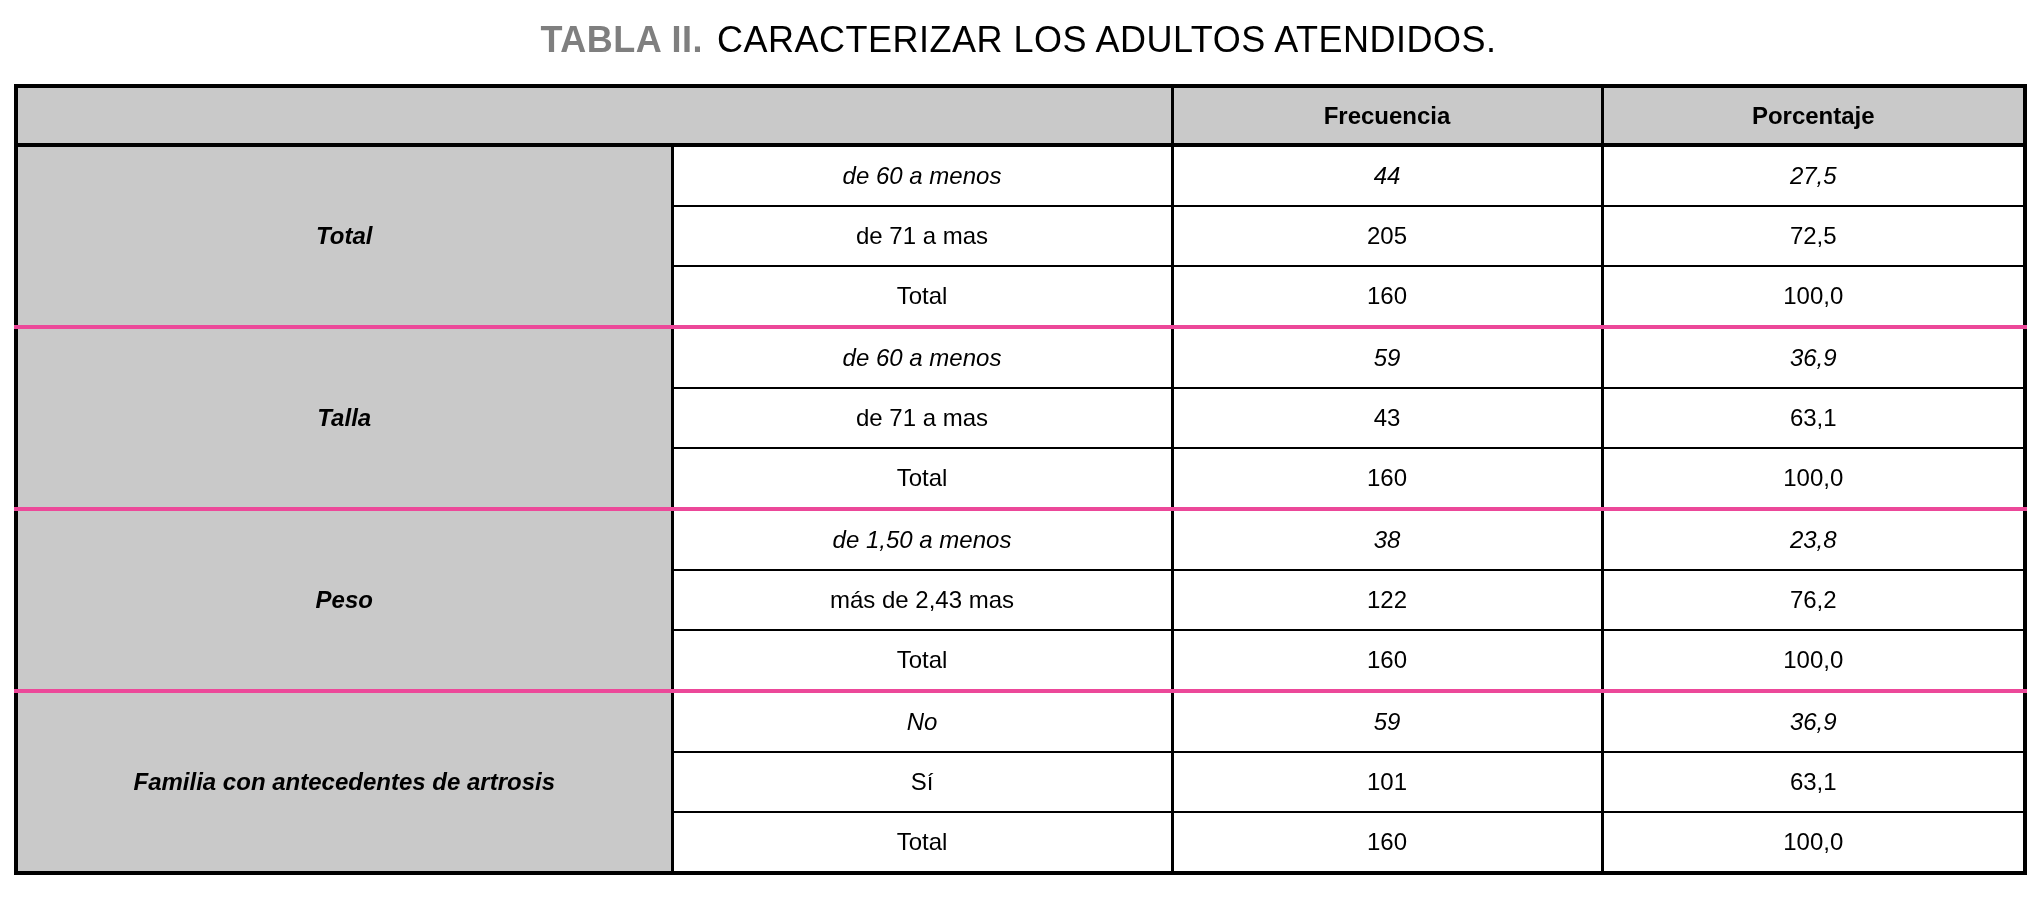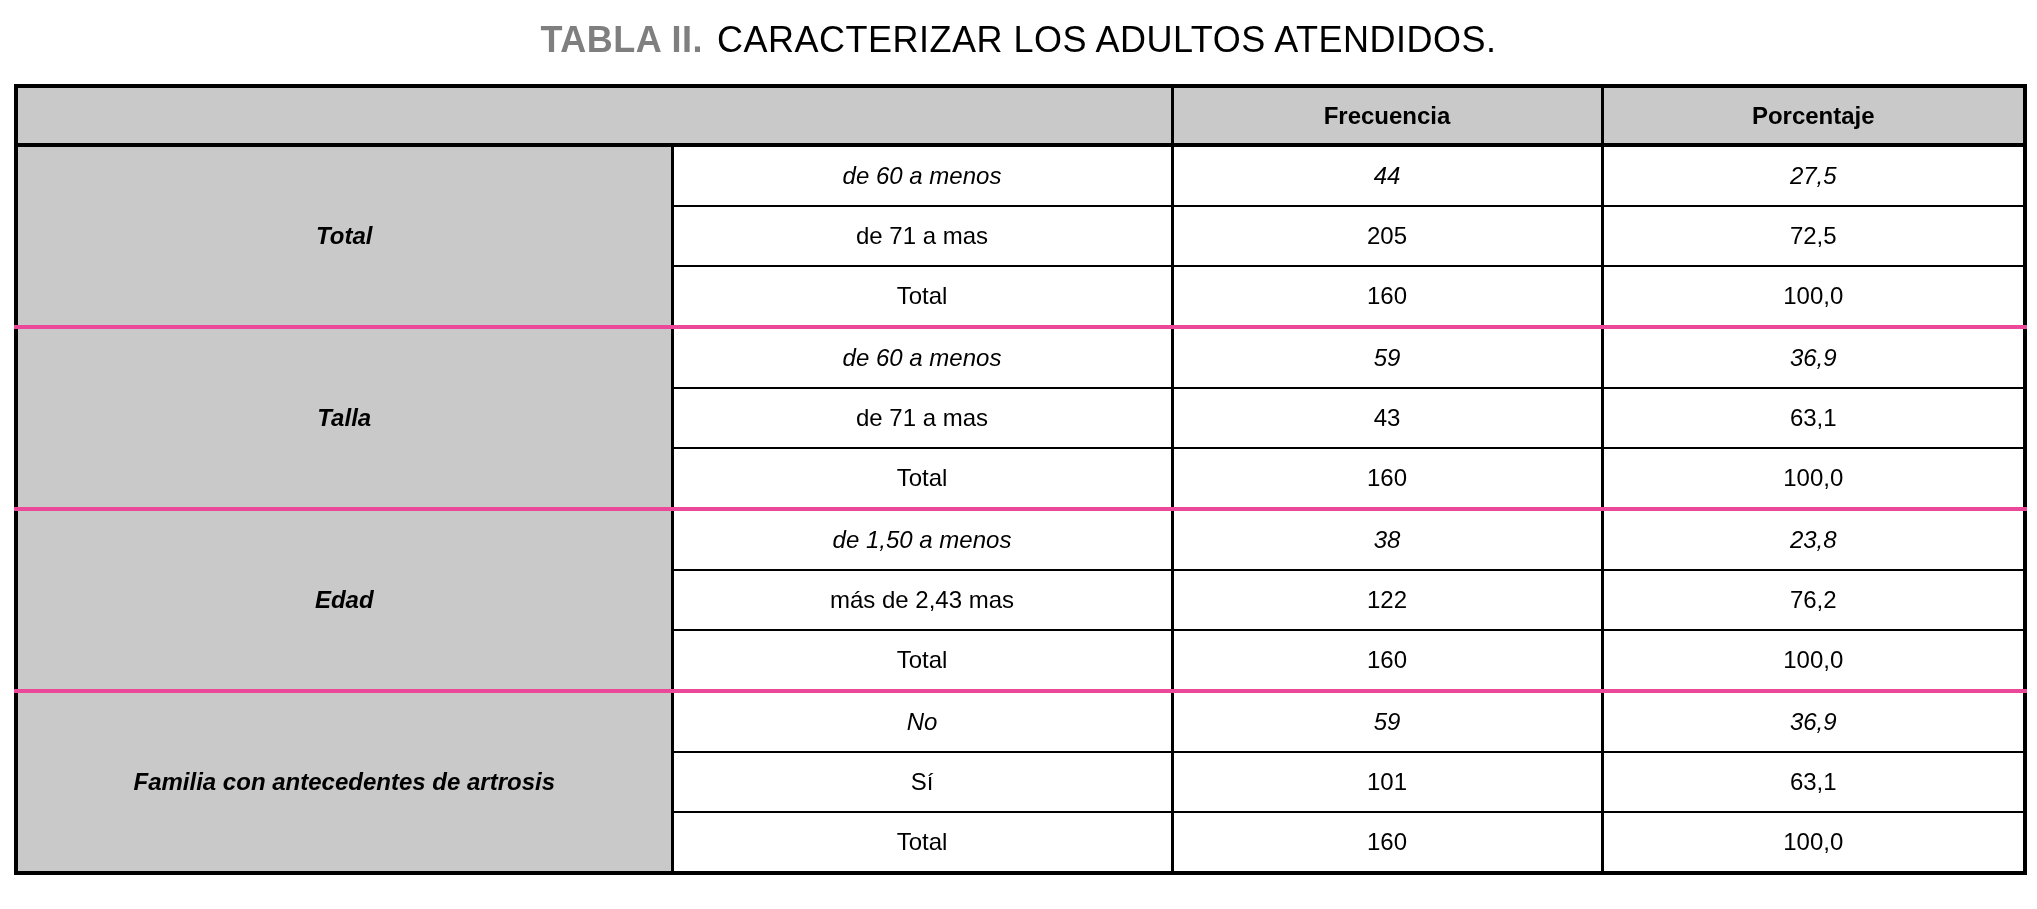--- a/index.html
+++ b/index.html
@@ -110,21 +110,21 @@
       <td>43</td>
       <td>63,1</td>
     </tr>
     <tr>
       <td>Total</td>
       <td>160</td>
       <td>100,0</td>
     </tr>
 
     <tr class="group-start">
-      <td class="gcell" rowspan="3"><span>Edad</span></td>
+      <td class="gcell" rowspan="3"><span>Peso</span></td>
       <td>de 1,50 a menos</td>
       <td>38</td>
       <td>23,8</td>
     </tr>
     <tr>
       <td>más de 2,43 mas</td>
       <td>122</td>
       <td>76,2</td>
     </tr>
     <tr>

